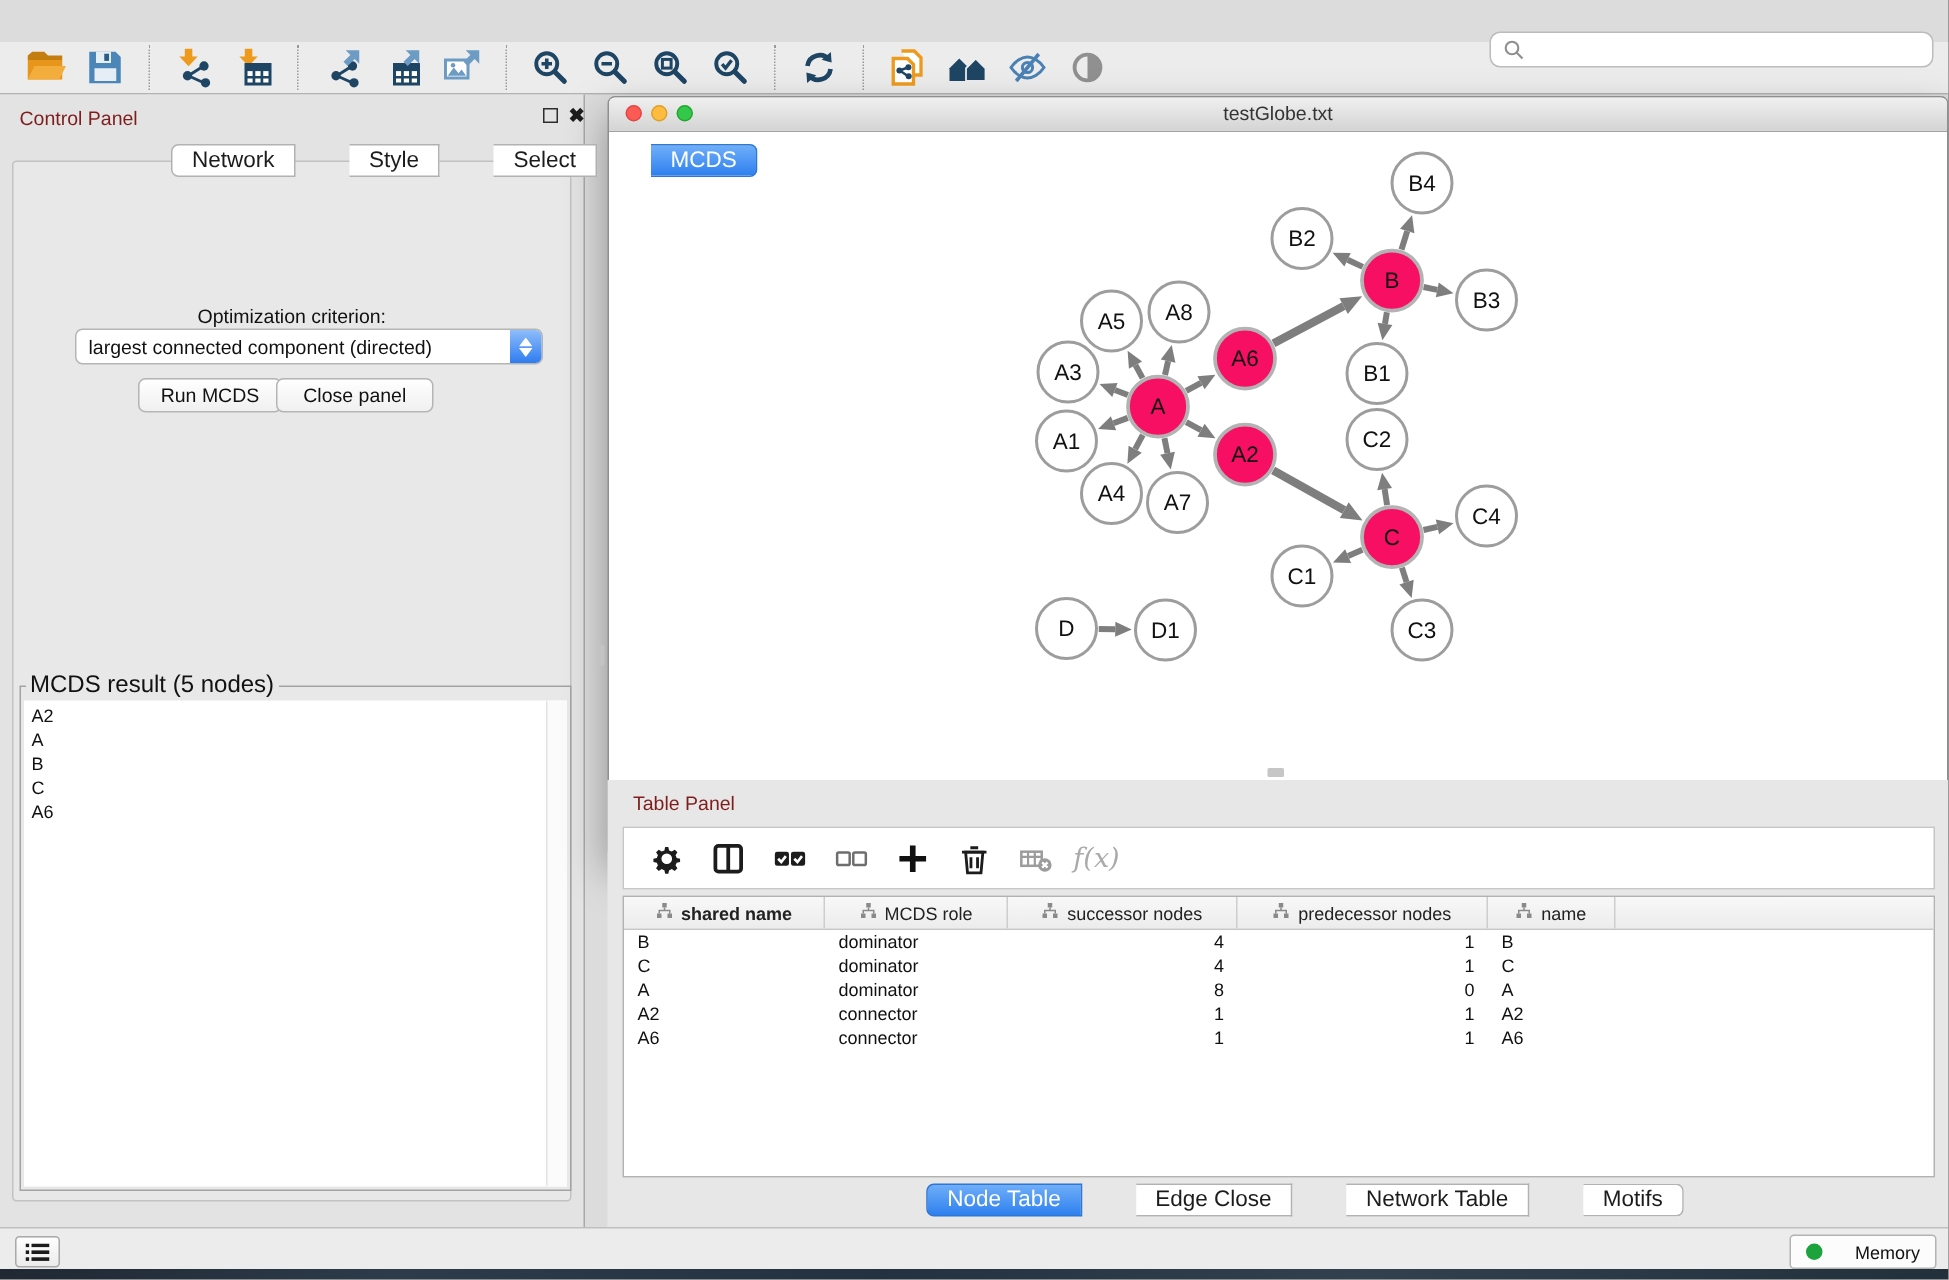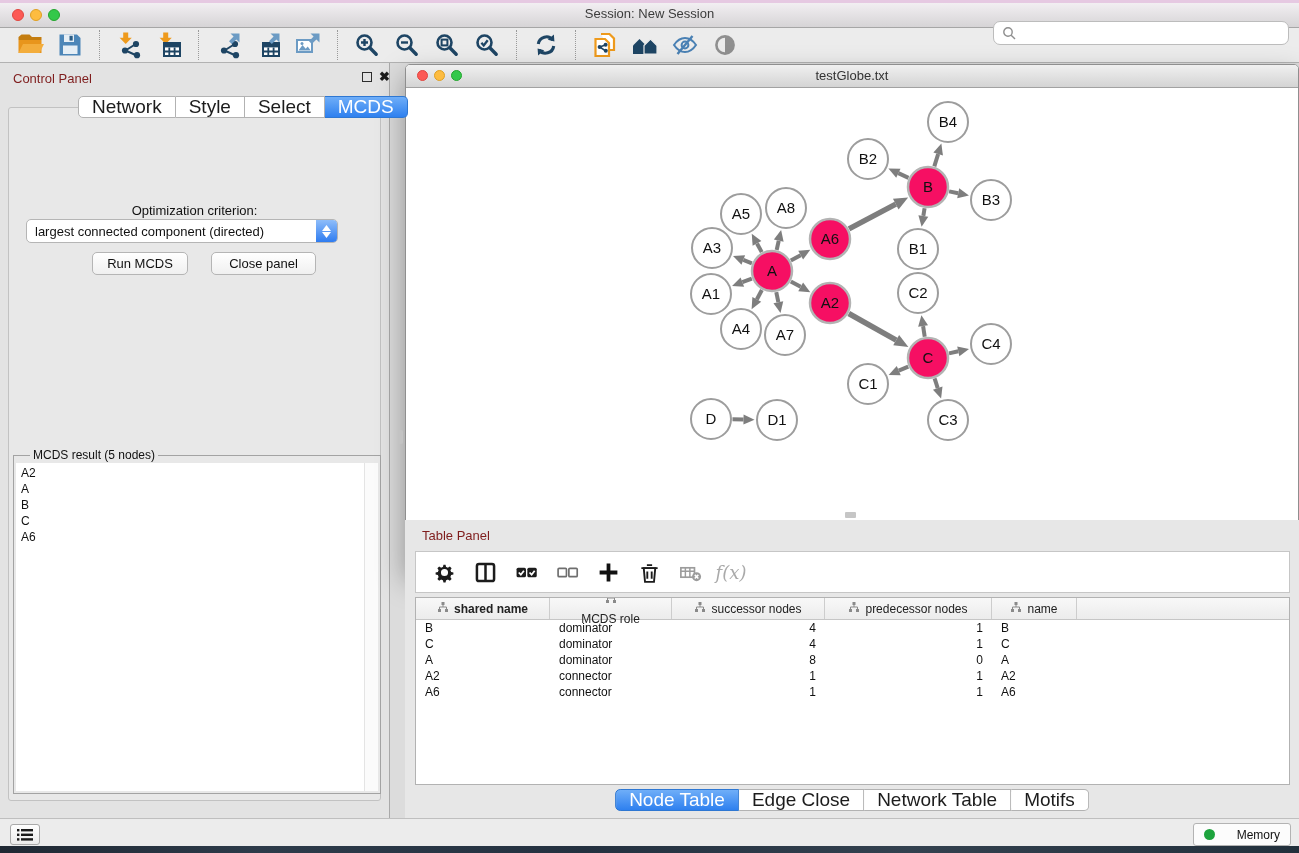--- a/index.html
+++ b/index.html
@@ -28,39 +28,39 @@
   
   .control-panel{position:absolute;left:0;top:63px;width:390px;height:755px;background:#e3e3e3;
     border-right:1px solid #a9a9a9;box-sizing:border-box;}
   .panel-head{position:relative;height:28px;}
   .panel-head .ph-title{position:absolute;left:13px;top:8px;font-size:13px;color:#7f1d1d;}
   .ph-float{position:absolute;top:9px;width:10px;height:10px;border:1.6px solid #2d2d2d;box-sizing:border-box;}
   .ph-close{position:absolute;top:7px;width:12px;height:14px;font-size:13px;font-weight:bold;color:#1c1c1c;line-height:14px;}
   .cp-box{position:absolute;left:8px;right:8px;top:44px;bottom:17px;border:1px solid #c2c2c2;
     border-radius:3px;background:#e8e8e8;}
   .seg{position:absolute;display:flex;z-index:3;}
-  .seg-tab{height:20px;line-height:20px;padding:0 13px;font-size:19px;color:#1c1c1c;background:#fff;
-    border:1px solid #b2b2b2;border-left:none;cursor:default;white-space:nowrap;}
+  .seg-tab{height:20px;line-height:20px;padding:0 13px;font-size:15px;color:#1c1c1c;background:#fff;
+    border:1px solid #b2b2b2;border-left:none;cursor:default;white-space:nowrap;margin-left:36px;}
   .seg-tab:first-child{border-left:1px solid #b2b2b2;border-radius:5px 0 0 5px;}
   .seg-tab:last-child{border-radius:0 5px 5px 0;}
   .seg-tab.sel{background:linear-gradient(#6faef8,#2e80ef);color:#fff;border-color:#2e77d2;}
   .cp-tabs{left:78px;top:33px;}
   .opt-label{position:absolute;left:0;right:0;top:34px;text-align:center;font-size:13px;color:#111;}
   .combo{position:absolute;left:35px;top:49px;width:312px;height:24px;background:#fff;border:1px solid #b5b5b5;
     border-radius:5px;box-sizing:border-box;display:flex;align-items:center;}
   .combo .combo-text{flex:1;font-size:13px;padding-left:8px;color:#111;white-space:nowrap;}
   .combo .combo-btn{width:21px;height:22px;border-radius:0 4px 4px 0;
     background:linear-gradient(#8ebdfa,#2f7cf0);display:flex;flex-direction:column;align-items:center;justify-content:center;gap:1px;}
   .combo-btn svg{display:block;}
   .cp-btn{position:absolute;top:82px;height:23px;background:linear-gradient(#ffffff,#f0f0f0);
     border:1px solid #b5b5b5;border-radius:5px;font-size:13px;color:#111;
     display:flex;align-items:center;justify-content:center;cursor:default;box-sizing:border-box;}
   .mcds-fieldset{position:absolute;left:13px;width:368px;top:385px;height:346px;box-sizing:border-box;
     border:1px solid #a3a3a3;margin:0;padding:0;}
-  .mcds-fieldset legend{font-size:12px;color:#111;margin-left:16px;padding:0 3px;}
+  .mcds-fieldset legend{font-size:16px;color:#111;margin-left:3px;padding:0 3px;}
   .mcds-list{position:absolute;left:2px;right:2px;top:1px;bottom:2px;background:#fff;overflow:hidden;}
   .mcds-list ul{list-style:none;margin:2px 0 0 0;padding:0;}
   .mcds-list li{font-size:12px;color:#111;padding:1px 5px;line-height:14px;}
   .mcds-scroll{position:absolute;right:0;top:0;bottom:0;width:13px;background:#fbfbfb;border-left:1px solid #e4e4e4;}
   
   .net-window{position:absolute;left:405px;top:64px;width:894px;height:505px;background:#fff;
     border:1px solid #8f8f8f;border-radius:5px 5px 2px 2px;box-sizing:border-box;
     box-shadow:0 12px 28px rgba(0,0,0,.35);}
   .nw-titlebar{position:relative;height:22px;background:linear-gradient(#f0f0f0,#d4d4d4);
     border-bottom:1px solid #a2a2a2;border-radius:4px 4px 0 0;}
@@ -94,26 +94,20 @@
     border:1px solid #b3b3b3;border-radius:3px;display:flex;align-items:center;gap:22px;font-size:12px;color:#111;}
   .memory-dot{width:11px;height:11px;border-radius:50%;background:#1da33d;}
   .desktop-strip{position:absolute;left:0;top:846px;width:1299px;height:7px;
     background:linear-gradient(90deg,#1f2833,#2d3b4a 20%,#243140 45%,#33414f 70%,#22303c 100%);}
 </style>
 </head>
 <body>
 
 <div id="app">
 
-  <div class="titlebar">
-    <span class="tl red" style="left:12px"></span>
-    <span class="tl yel" style="left:30px"></span>
-    <span class="tl grn" style="left:48px"></span>
-    <div class="t-title">Session: New Session</div>
-  </div>
 
   <div class="toolbar">
     <span id="tb-icons" style="display:flex;align-items:center;">
         <span class="tb-icon">
           <svg width="28" height="28" viewBox="0 0 28 28">
             <path d="M2.5 9V6l3-2.5h8L16 6h9.5v3z" fill="#c47d10"></path>
             <path d="M2.5 9h23v13h-23z" fill="#E8951C"></path>
             <path d="M2.5 22l4.5-9h21l-4.5 9z" fill="#F3AD3C"></path>
           </svg>
         </span>
@@ -274,33 +268,33 @@
       <span class="ph-close" style="left:379px">✖</span>
     </div>
     <div class="cp-box"></div>
     <div class="seg cp-tabs" id="cp-tabs">
         <div class="seg-tab">Network</div>
         <div class="seg-tab">Style</div>
         <div class="seg-tab">Select</div>
         <div class="seg-tab sel">MCDS</div>
       </div>
     <div class="opt-label" style="top:140px">Optimization criterion:</div>
-    <div class="combo" style="left:26px;top:156px">
+    <div class="combo" style="left:50px;top:156px">
       <span class="combo-text">largest connected component (directed)</span>
       <span class="combo-btn">
         <svg width="9" height="6" viewBox="0 0 9 6">
             <path d="M4.5 0L9 6H0z" fill="#fff"></path>
           </svg>
         <svg width="9" height="6" viewBox="0 0 9 6">
             <path d="M4.5 6L0 0h9z" fill="#fff"></path>
           </svg>
       </span>
     </div>
     <div class="cp-btn" style="left:92px;top:189px;width:96px">Run MCDS</div>
-    <div class="cp-btn" style="left:211px;top:189px;width:105px">Close panel</div>
+    <div class="cp-btn" style="left:184px;top:189px;width:105px">Close panel</div>
     <fieldset class="mcds-fieldset">
       <legend>MCDS result (5 nodes)</legend>
       <div class="mcds-list">
         <ul id="mcds-items">
             <li>A2</li>
             <li>A</li>
             <li>B</li>
             <li>C</li>
             <li>A6</li>
           </ul>
@@ -471,21 +465,21 @@
             <span><svg width="12" height="12" viewBox="0 0 12 12">
                 <g fill="#8a8a8a">
                   <rect x="4.5" y="1" width="3" height="3"></rect>
                   <rect x="1" y="8" width="3" height="3"></rect>
                   <rect x="8" y="8" width="3" height="3"></rect>
                 </g>
                 <path d="M6 4v2M2.5 8V6h7v2" stroke="#8a8a8a" fill="none"></path>
               </svg></span>
             <span>shared name</span>
           </div>
-          <div class="tp-col" style="width: 122px; flex-direction: column;">
+          <div class="tp-col" style="width: 122px;">
             <span><svg width="12" height="12" viewBox="0 0 12 12">
                 <g fill="#8a8a8a">
                   <rect x="4.5" y="1" width="3" height="3"></rect>
                   <rect x="1" y="8" width="3" height="3"></rect>
                   <rect x="8" y="8" width="3" height="3"></rect>
                 </g>
                 <path d="M6 4v2M2.5 8V6h7v2" stroke="#8a8a8a" fill="none"></path>
               </svg></span>
             <span>MCDS role</span>
           </div>

